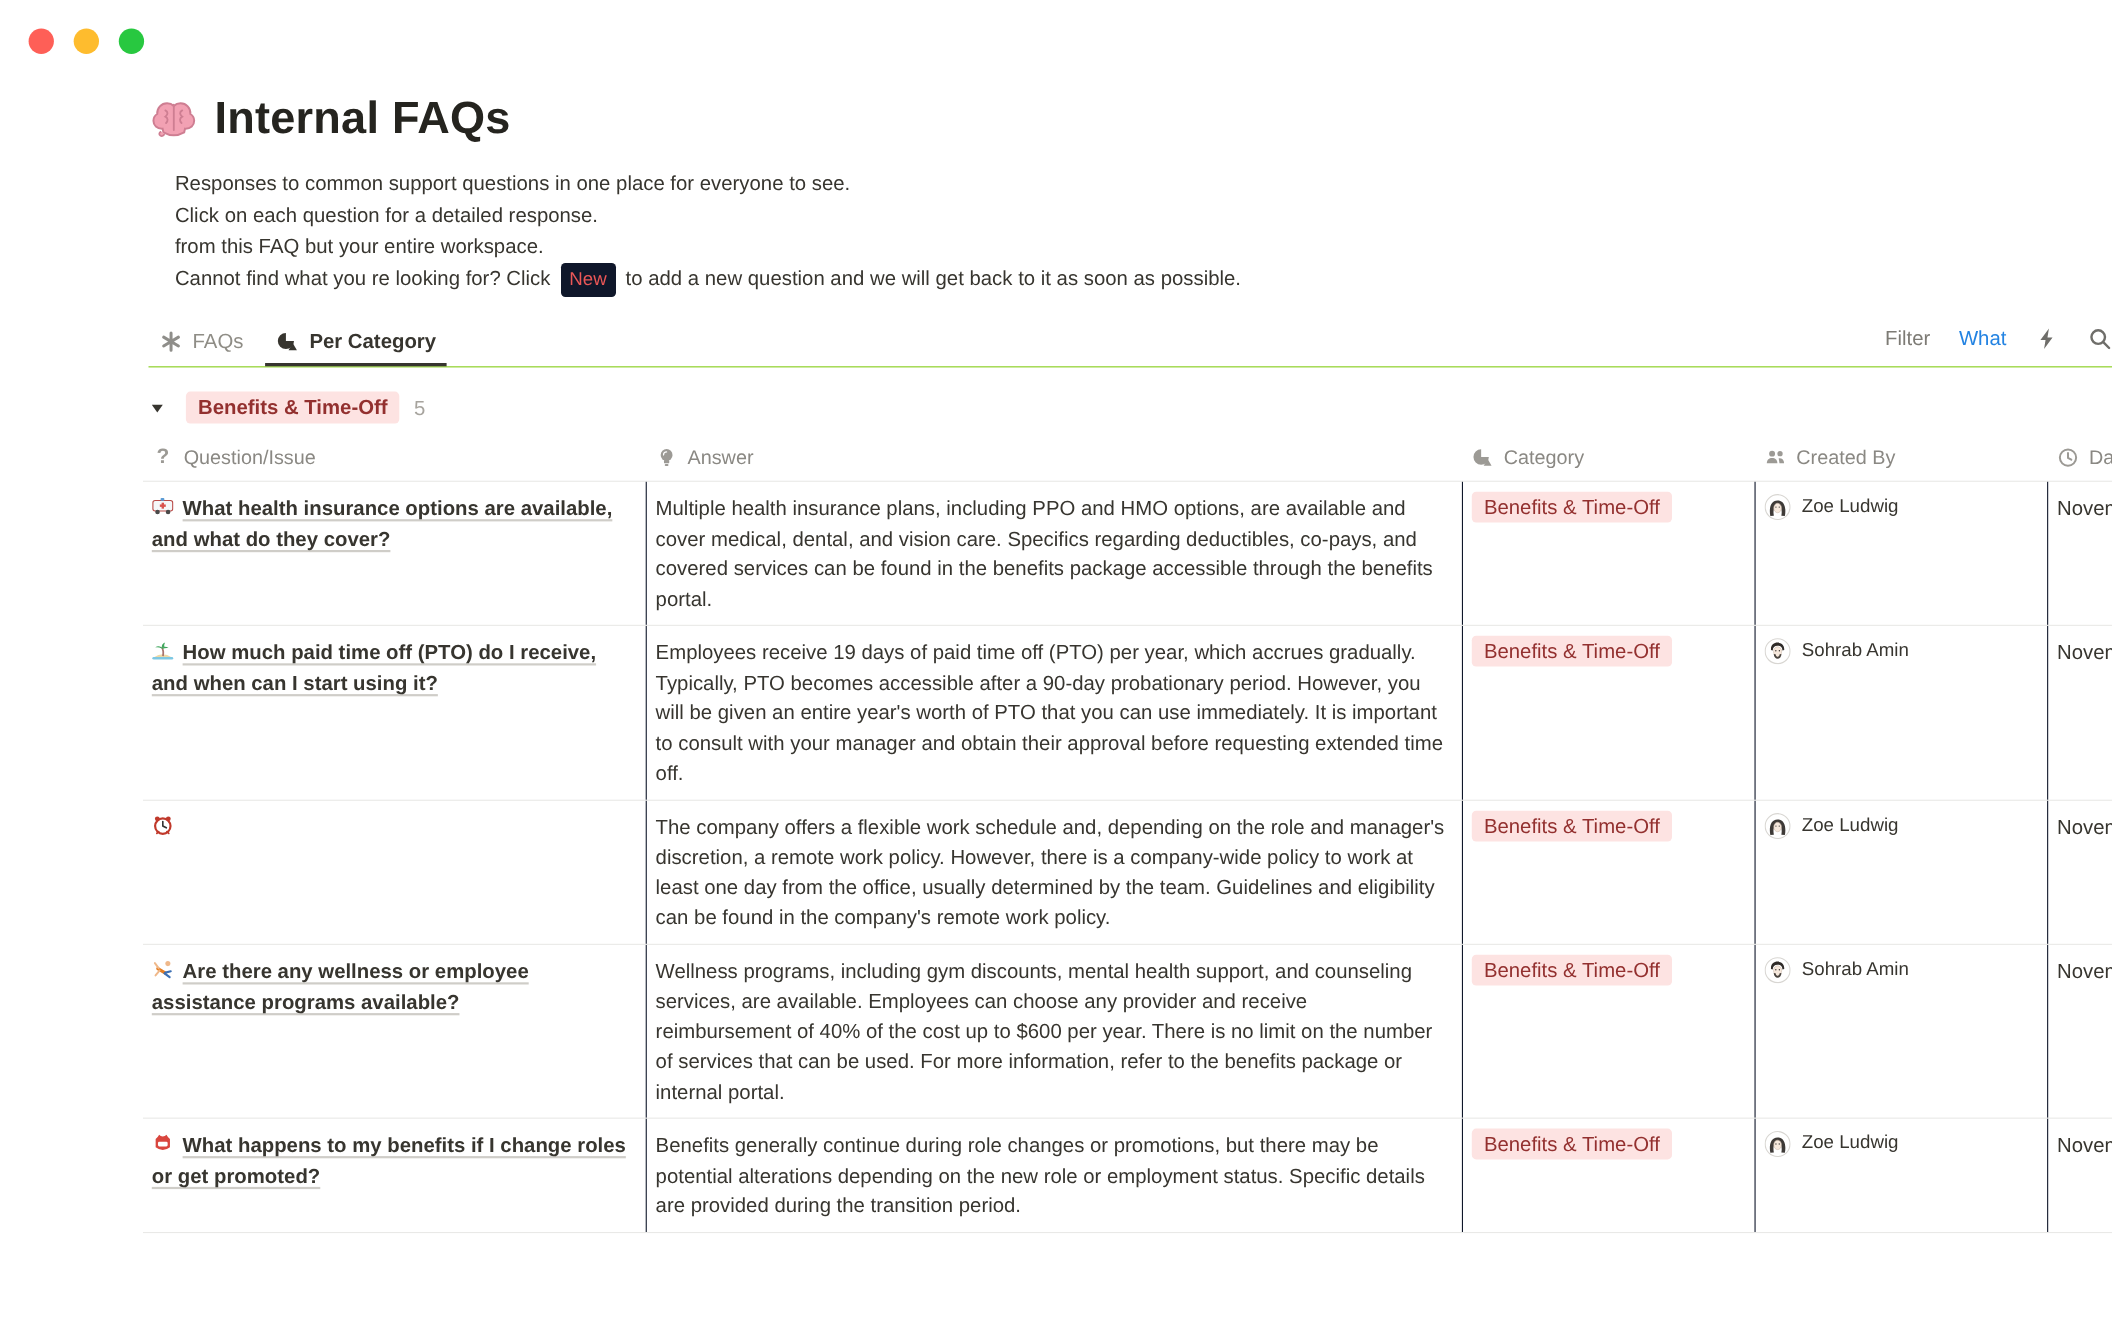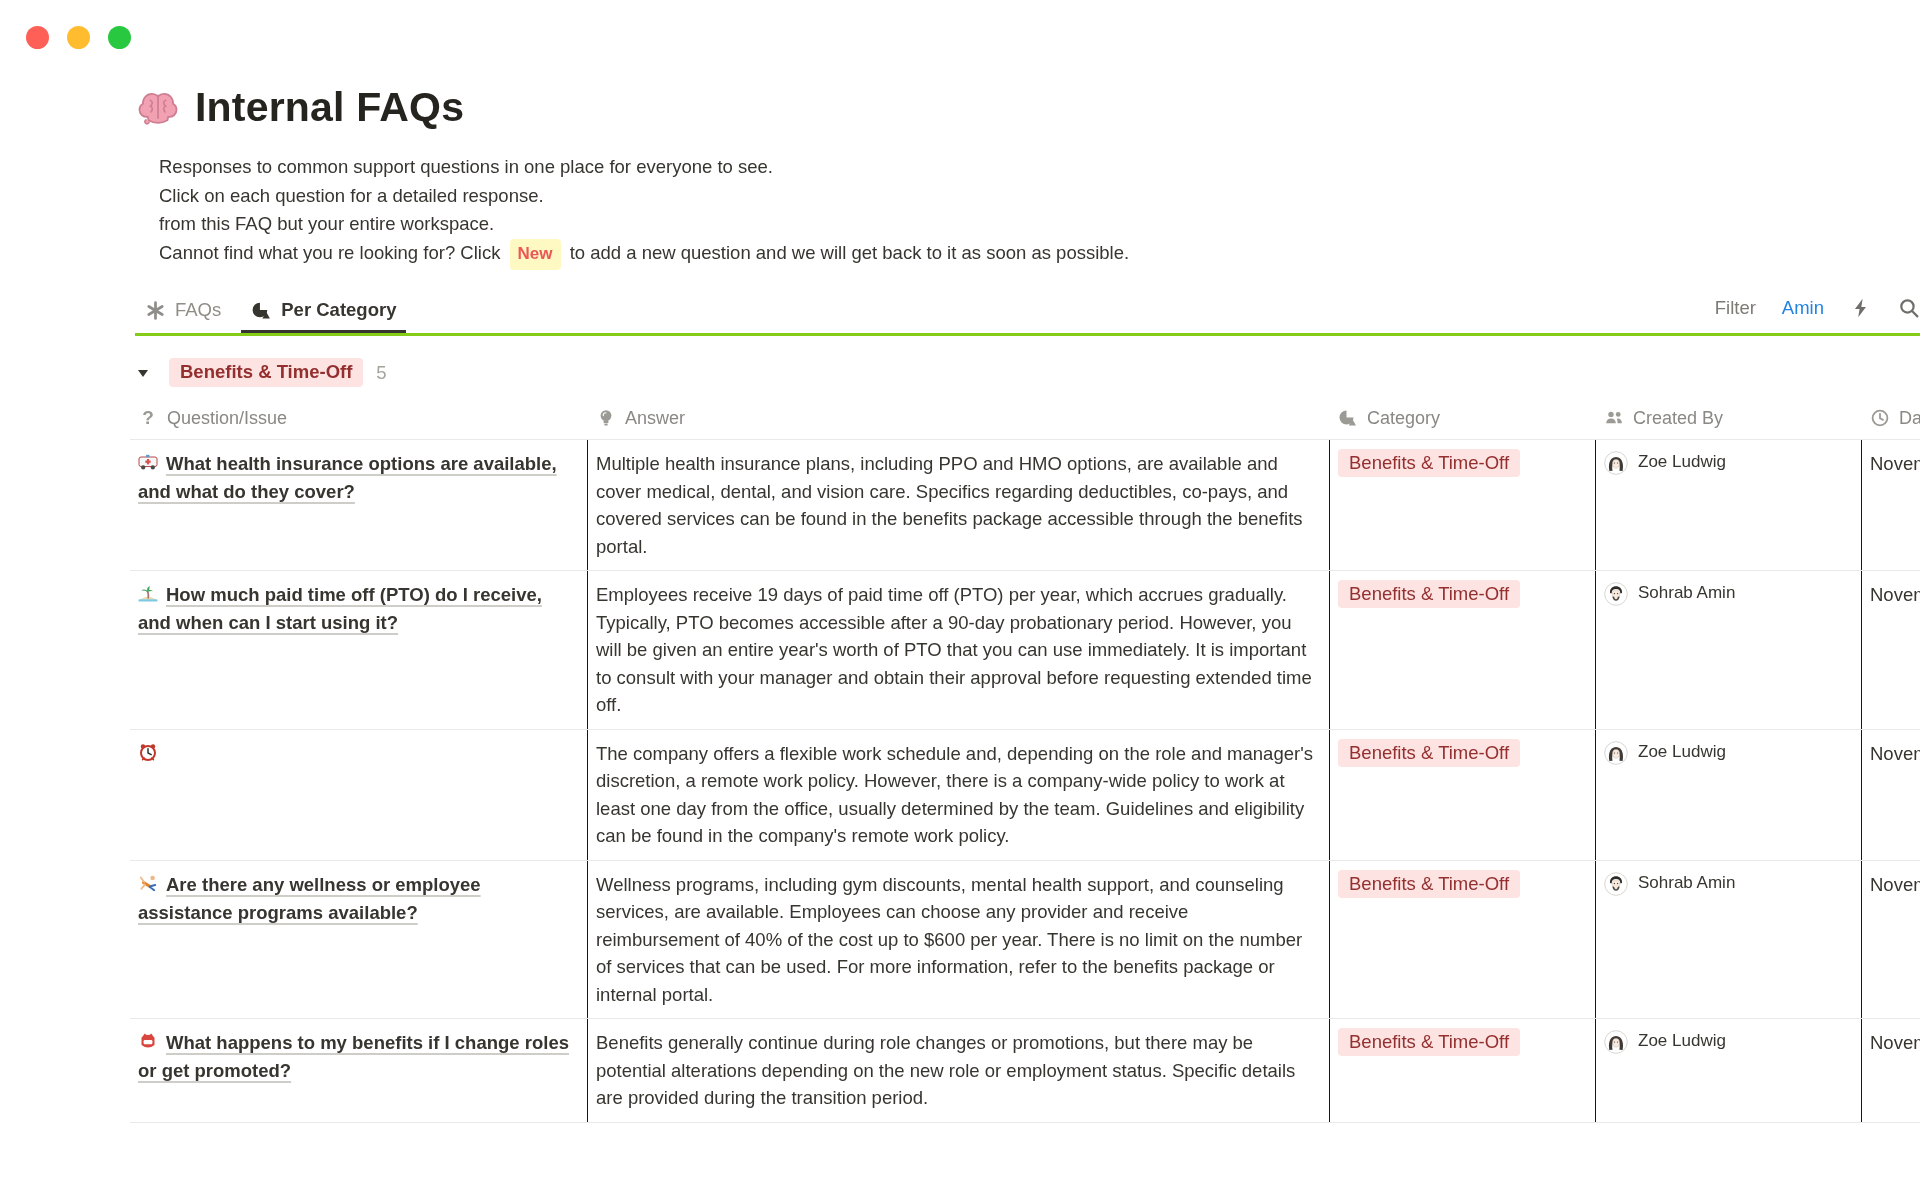--- a/index.html
+++ b/index.html
@@ -11,26 +11,26 @@
   .dot { width:23px; height:23px; border-radius:50%; }
   .dot.red{ background:#FE5F57; } .dot.yellow{ background:#FEBC2E; } .dot.green{ background:#28C840; }
 
   
   .page { padding:84px 0 0 135px; }
   .page-title { display:flex; align-items:center; gap:14px; font-size:41px; font-weight:700; color:#25241F; letter-spacing:.2px; }
   .page-title svg { width:46px; height:46px; }
 
   .desc { margin-top:22px; font-size:18.5px; line-height:28.5px; color:#37352F;margin-left:24px; }
   .desc .line { white-space:nowrap; }
-  .new-badge { display:inline-block; background:#fef9c3; color:#EB5757; border-radius:4px;
-               padding:1px 8px 2px; font-size:17px; margin:0 4px;font-weight:bold; }
+  .new-badge { display:inline-block; background:#0f172a; color:#EB5757; border-radius:4px;
+               padding:1px 8px 2px; font-size:17px; margin:0 4px; }
 
   
   .toolbar { margin-top:20px; width:1785px; display:flex; align-items:flex-end; justify-content:space-between;
-             border-bottom:3px solid #84cc16; }
+             border-bottom:1px solid #84cc16; }
   .tabs { display:flex; gap:10px; }
   .tab { display:flex; align-items:center; gap:9px; font-size:18.5px; padding:9px 10px 12px; cursor:pointer; }
   .tab.inactive { color:#8F8D86; font-weight:500; }
   .tab.active { color:#37352F; font-weight:600; border-bottom:3px solid #37352F; padding-bottom:9px; }
   .tab svg { width:21px; height:21px; }
   .tb-right { display:flex; align-items:center; gap:26px; padding-bottom:14px; padding-right:0px; }
   .tb-right .txtbtn { font-size:18.5px; color:#7D7B75; cursor:pointer; }
   .tb-right .txtbtn.blue { color:#2383E2; }
   .tb-right svg { width:22px; height:22px; display:block; }
 
@@ -108,21 +108,21 @@
       <div class="tab active">
         <svg viewBox="0 0 20 20">
           <path d="M8.5 2.5a7 7 0 1 0 7 7h-7z" fill="#37352F"></path>
           <path d="M10.8 17.5l3.6-6.2 3.6 6.2z" fill="#37352F"></path>
         </svg>
         <span>Per Category</span>
       </div>
     </div>
     <div class="tb-right">
       <span class="txtbtn">Filter</span>
-      <span class="txtbtn blue">Amin</span>
+      <span class="txtbtn blue">What</span>
       <svg viewBox="0 0 20 20">
         <path d="M11.5 1.5L4.5 11h4.2l-1.2 7.5 7-9.5h-4.2z" fill="#6F6E6A"></path>
       </svg>
       <svg viewBox="0 0 20 20">
         <circle cx="8.6" cy="8.6" r="5.6" fill="none" stroke="#6F6E6A" stroke-width="2"></circle>
         <path d="M13 13l4.6 4.6" stroke="#6F6E6A" stroke-width="2" stroke-linecap="round"></path>
       </svg>
     </div>
   </div>
 

